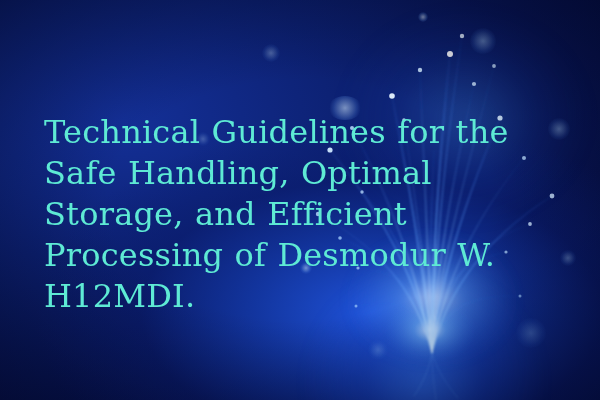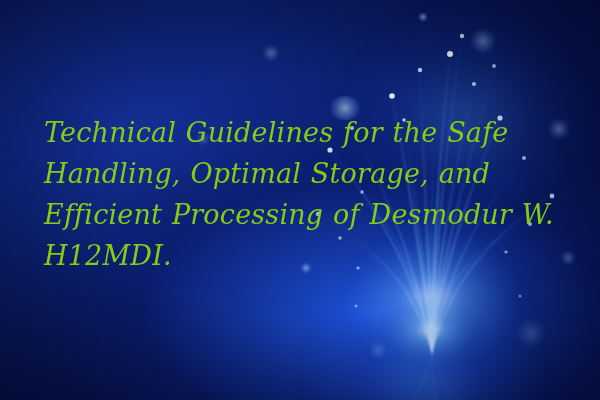--- a/index.html
+++ b/index.html
@@ -62,25 +62,24 @@
   }
   .title-wrap {
     position: absolute;
     left: 44px;
     top: 112px;
     width: 510px;
     pointer-events: none;
   }
   .title-text {
     font-family: "DejaVu Serif", serif;
-    font-size: 27px;
+    font-size: 32px;
     line-height: 41px;
     letter-spacing: 0.2px;
-    color: #84cc16;
-    font-style: italic;
+    color: #5eead4;
     word-spacing: 1px;
   }
 </style>
 </head>
 <body>
 
 <div class="canvas">
 
   <div class="bg-base"></div>
   <div class="glow-haze"></div>

